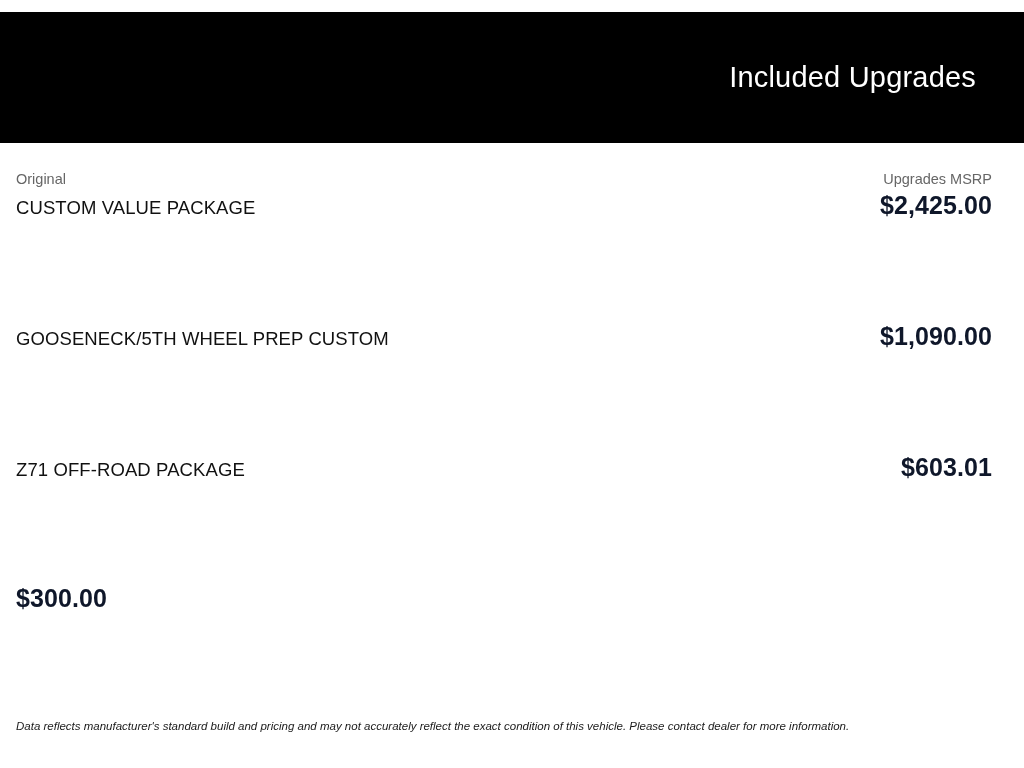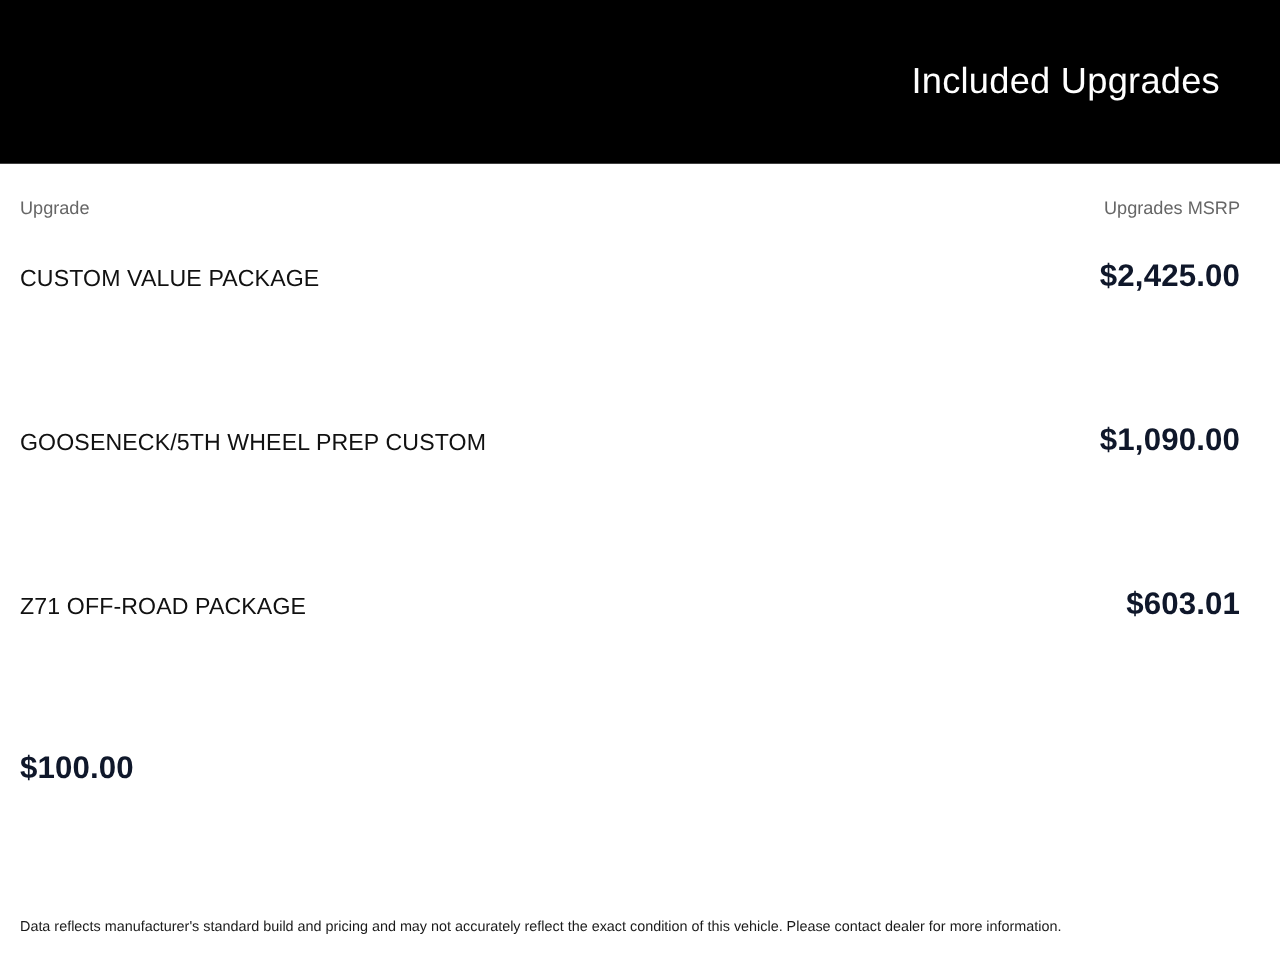--- a/index.html
+++ b/index.html
@@ -22,20 +22,21 @@
   }
   .header-band {
     width: 100%;
     height: 131px;
     background: #000000;
     display: flex;
     align-items: center;
     justify-content: flex-end;
     box-sizing: border-box;
     padding-right: 48px;
+    margin-top: 12px;
   }
   .header-title {
     color: #ffffff;
     font-size: 29px;
     font-weight: 400;
     letter-spacing: 0.2px;
     line-height: 1;
   }
   .content {
     box-sizing: border-box;
@@ -46,21 +47,21 @@
     justify-content: space-between;
     align-items: baseline;
     padding-top: 28px;
   }
   .col-head {
     font-size: 14.5px;
     color: #666666;
     font-weight: 400;
   }
   .rows {
-    margin-top: 32px;
+    margin-top: 4px;
   }
   .row {
     display: flex;
     justify-content: space-between;
     align-items: baseline;
     height: 131px;
   }
   .row-name {
     font-size: 18.5px;
     font-weight: 400;
@@ -69,38 +70,39 @@
   }
   .row-price {
     font-size: 25px;
     font-weight: bold;
     color: #0f172a;
     letter-spacing: 0.1px;
     white-space: nowrap;
   }
   .disclaimer {
     font-size: 11.5px;
+    font-style: italic;
     color: #1a1a1a;
     padding-top: 4px;
     line-height: 1.3;
   }
 </style>
 </head>
 <body>
 
 <div class="page">
 
   <div class="header-band">
     <div class="header-title">Included Upgrades</div>
   </div>
 
   <div class="content">
 
     <div class="col-heads">
-      <div class="col-head">Upgrade</div>
+      <div class="col-head">Original</div>
       <div class="col-head">Upgrades MSRP</div>
     </div>
 
     <div class="rows">
 
       <div class="row">
         <div class="row-name">CUSTOM VALUE PACKAGE</div>
         <div class="row-price">$2,425.00</div>
       </div>
 
@@ -108,21 +110,21 @@
         <div class="row-name">GOOSENECK/5TH WHEEL PREP CUSTOM</div>
         <div class="row-price">$1,090.00</div>
       </div>
 
       <div class="row">
         <div class="row-name">Z71 OFF-ROAD PACKAGE</div>
         <div class="row-price">$603.01</div>
       </div>
 
       <div class="row">
-        <div class="row-price">$100.00</div>
+        <div class="row-price">$300.00</div>
       </div>
 
     </div>
 
     <div class="disclaimer">Data reflects manufacturer's standard build and pricing and may not accurately reflect the exact condition of this vehicle. Please contact dealer for more information.</div>
 
   </div>
 </div>
 
 </body></html>

